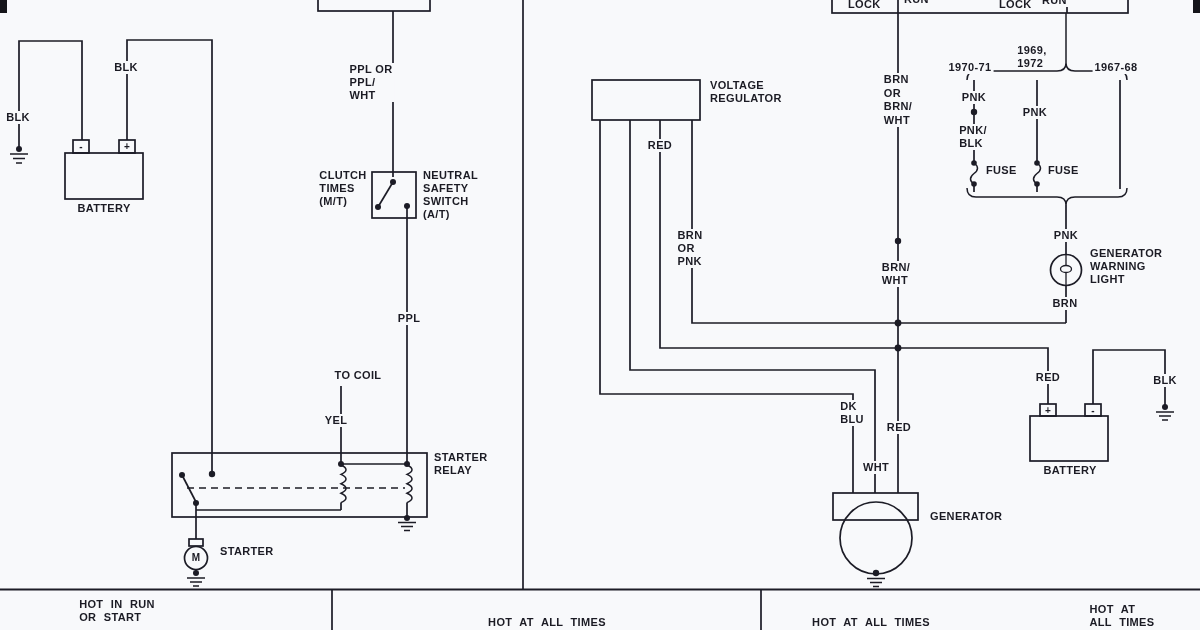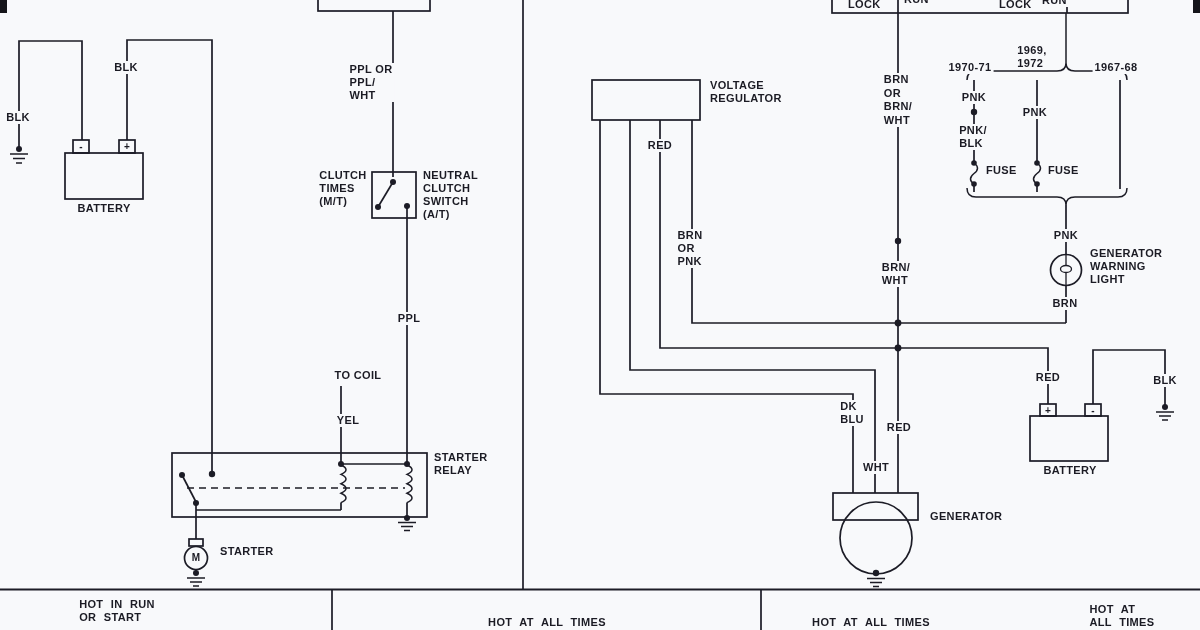--- a/index.html
+++ b/index.html
@@ -186,26 +186,26 @@
 <div class="lbl c" style="left:104px;top:202px">BATTERY</div>
 <div class="lbl c nobg small" style="left:81px;top:141px">-</div>
 <div class="lbl c nobg small" style="left:127px;top:141px">+</div>
 <div class="lbl c" style="left:371px;top:63px">PPL OR
 PPL/
 WHT</div>
 <div class="lbl c" style="left:343px;top:169px">CLUTCH
 TIMES
 (M/T)</div>
 <div class="lbl" style="left:421px;top:169px">NEUTRAL
-CLUTCH
+SAFETY
 SWITCH
 (A/T)</div>
 <div class="lbl c" style="left:409px;top:312px">PPL</div>
 <div class="lbl c" style="left:358px;top:369px">TO COIL</div>
-<div class="lbl c" style="left:348px;top:414px">YEL</div>
+<div class="lbl c" style="left:336px;top:414px">YEL</div>
 <div class="lbl" style="left:432px;top:451px">STARTER
 RELAY</div>
 <div class="lbl" style="left:218px;top:545px">STARTER</div>
 <div class="lbl c nobg small" style="left:196px;top:552px">M</div>
 
 <div class="lbl" style="left:846px;top:-2px">LOCK</div>
 <div class="lbl" style="left:902px;top:-7px">RUN</div>
 <div class="lbl" style="left:997px;top:-2px">LOCK</div>
 <div class="lbl" style="left:1040px;top:-6px">RUN</div>
 

